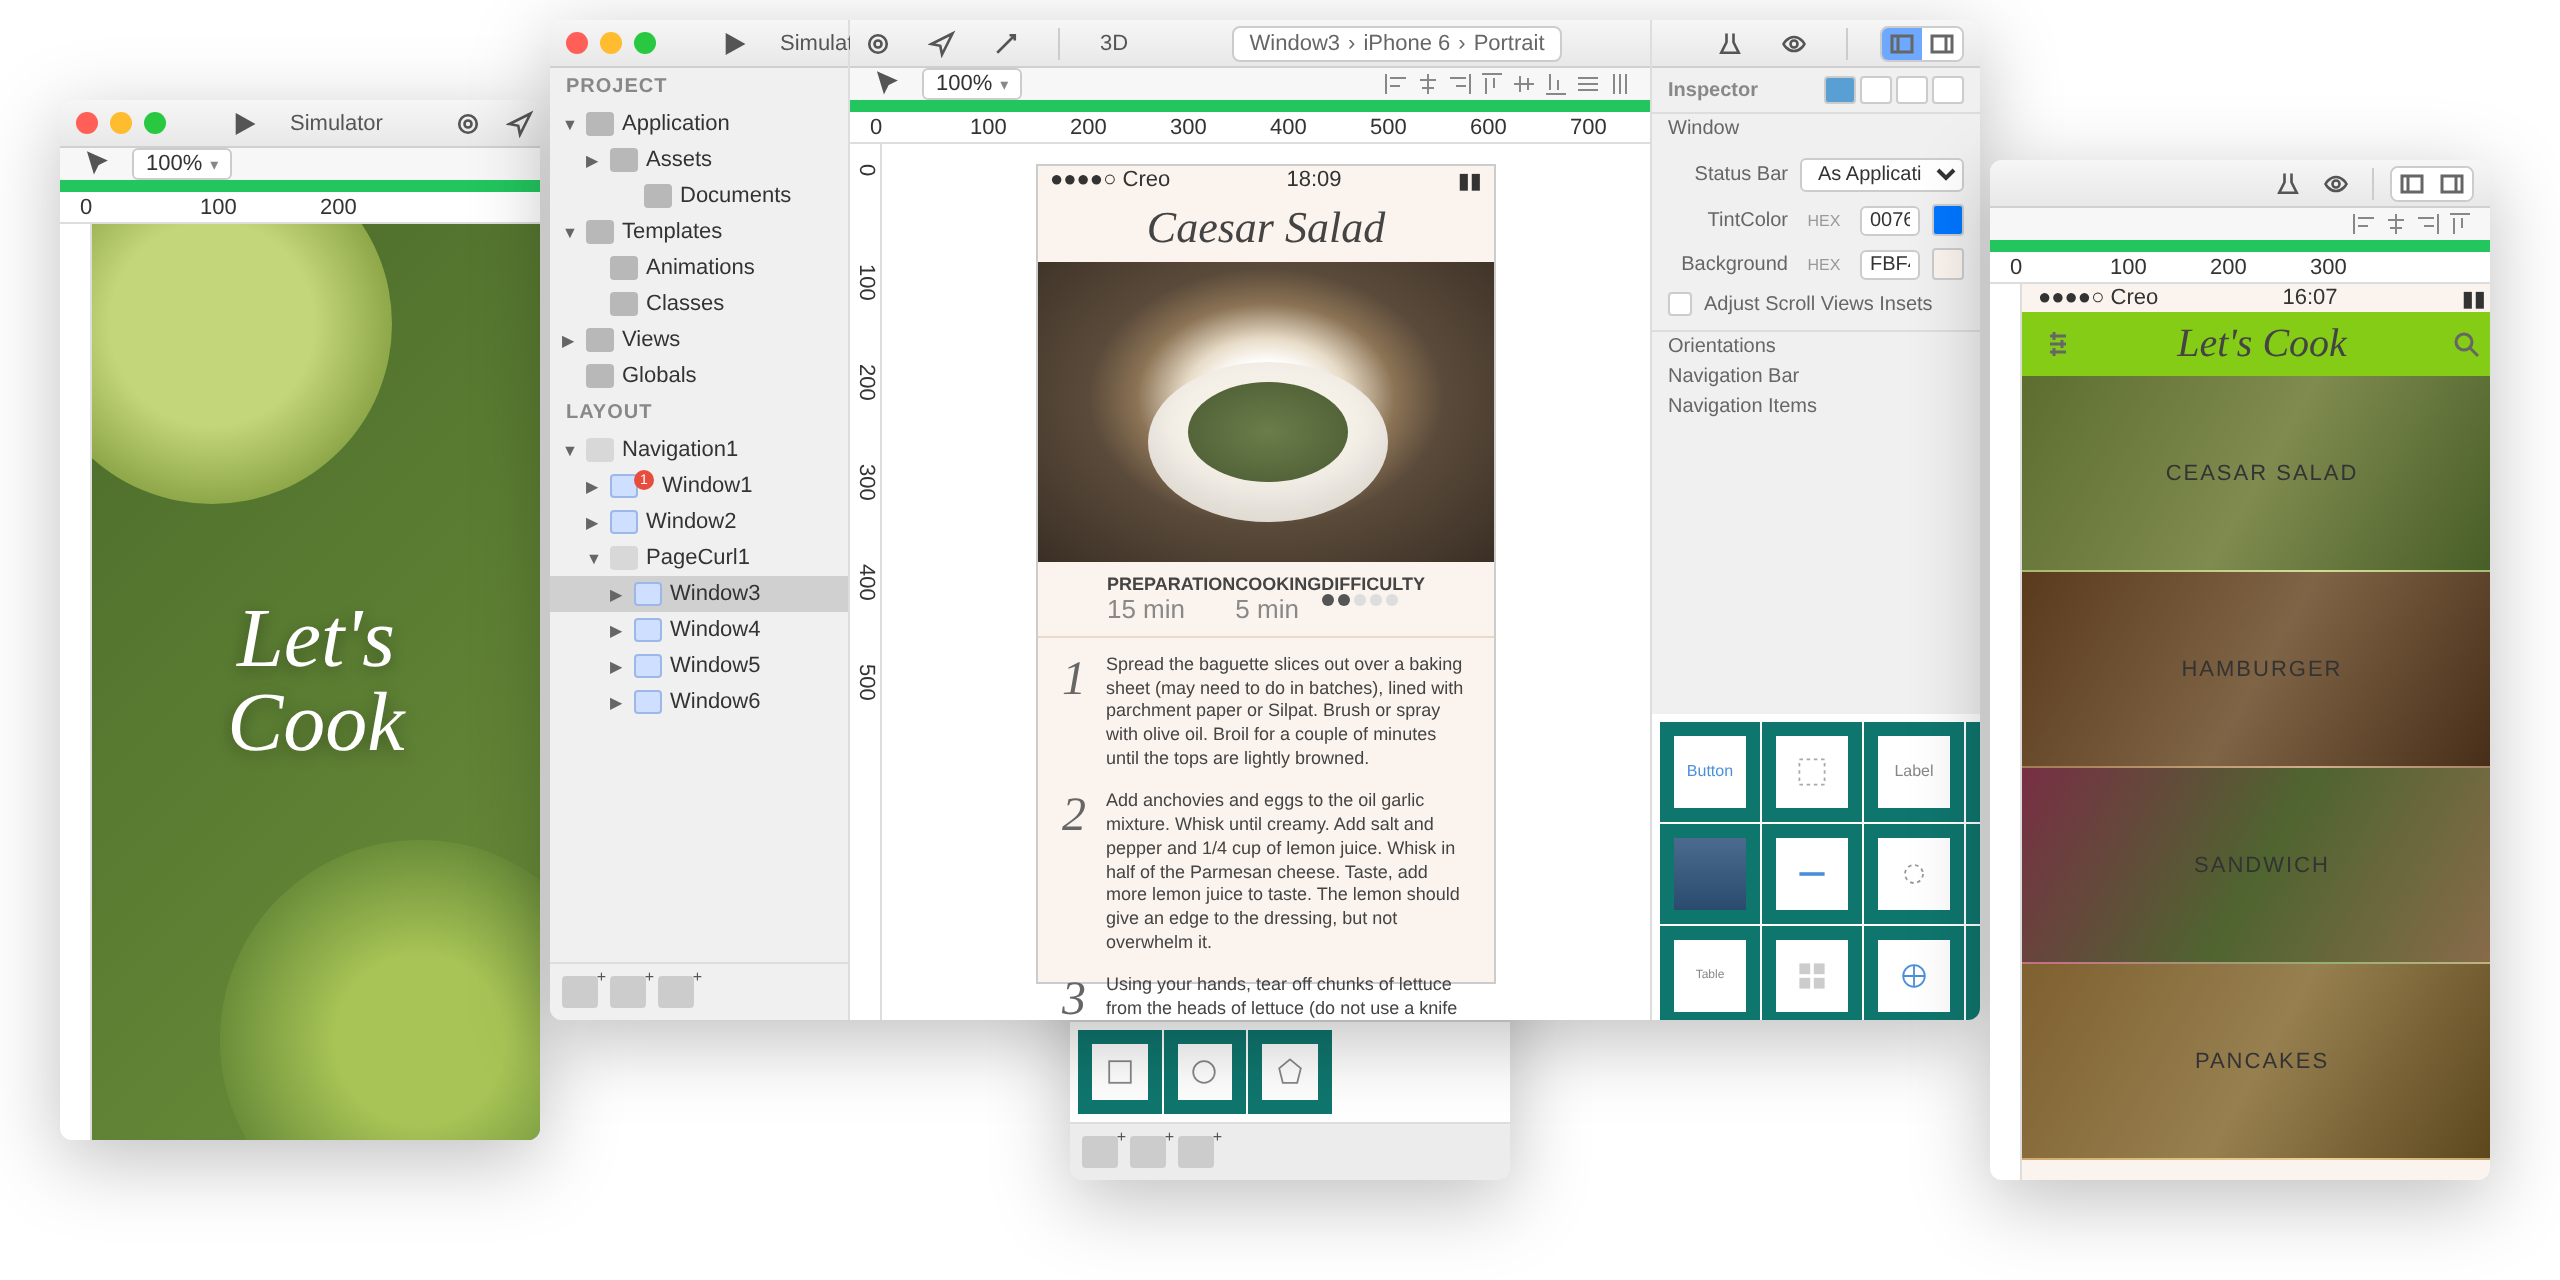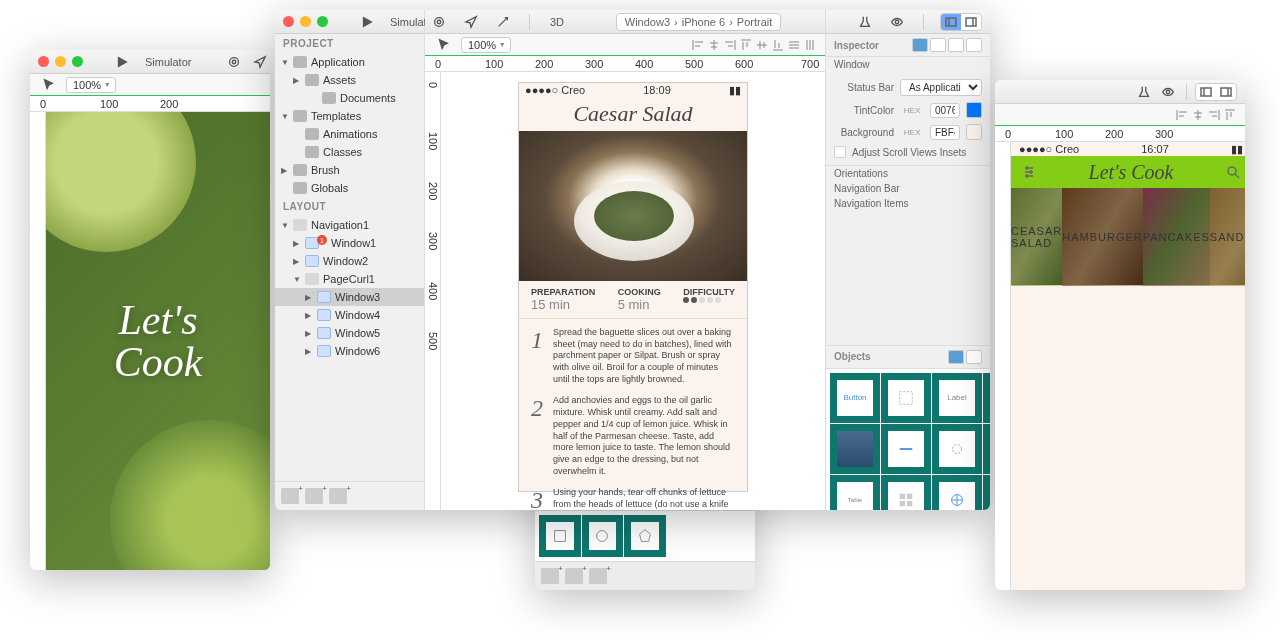--- a/index.html
+++ b/index.html
@@ -13,21 +13,21 @@
 .tb-btn{width:20px;height:18px;display:flex;align-items:center;justify-content:center;color:#555;border-radius:3px}
 .tb-btn svg{width:14px;height:14px;stroke:#555;fill:none;stroke-width:1.5}
 .tb-label{color:#555;padding:0 4px}
 .bc{background:#fff;border:1px solid #ccc;border-radius:4px;height:18px;display:flex;align-items:center;padding:0 8px;gap:4px;color:#555}
 .bc span{color:#666}
 .tb-right{margin-left:auto;display:flex;align-items:center;gap:4px}
 .seg{display:flex;border:1px solid #ccc;border-radius:4px;overflow:hidden}
 .seg div{width:20px;height:16px;background:#fff;display:flex;align-items:center;justify-content:center}
 .seg div.on{background:#6fa8ff}
 .seg svg{width:12px;height:10px;stroke:#666;fill:none;stroke-width:1.5}
-.subbar{height:22px;background:#f7f7f7;border-bottom:1px solid #22c55e;display:flex;align-items:center;padding:0 8px;gap:8px}
+.subbar{height:22px;background:#f7f7f7;border-bottom:6px solid #22c55e;display:flex;align-items:center;padding:0 8px;gap:8px}
 .zoom{background:#fff;border:1px solid #ccc;border-radius:3px;padding:1px 6px;display:flex;align-items:center;gap:4px}
 .zoom::after{content:"▾";font-size:8px;color:#888}
 .ruler-h{height:16px;background:#fff;border-bottom:1px solid #ddd;position:relative;font-size:8px;color:#999}
 .ruler-h span{position:absolute;top:2px}
 .body{flex:1;display:flex;overflow:hidden}
 .ruler-v{width:16px;background:#fff;border-right:1px solid #ddd;position:relative;font-size:8px;color:#999}
 .ruler-v span{position:absolute;left:2px;writing-mode:vertical-rl}
 .canvas{flex:1;background:#fff;position:relative;overflow:hidden}
 
 
@@ -57,21 +57,21 @@
 .bottom-icons div::after{content:"+";position:absolute;top:-4px;right:-4px;font-size:8px;color:#555}
 
 #w2 .center-pane{flex:1;display:flex;flex-direction:column}
 #w2 .center-pane .titlebar{padding-left:4px}
 .phone{position:absolute;left:50%;top:10px;transform:translateX(-50%);width:230px;height:410px;background:#fbf4ee;border:1px solid #ccc}
 .ph-status{height:14px;display:flex;align-items:center;justify-content:space-between;padding:0 6px;font-size:9px}
 .ph-title{font-family:cursive;font-style:italic;font-size:22px;text-align:center;padding:4px 0;color:#444}
 .ph-img{height:150px;background:radial-gradient(ellipse at 50% 45%,#fff 15%,#e8dcc8 25%,#8b7355 40%,#5a4a3a 55%,#3a2f25 100%);position:relative}
 .ph-img::before{content:"";position:absolute;width:120px;height:80px;background:#f5f0e8;border-radius:50%;left:55px;top:50px;box-shadow:inset 0 -10px 20px rgba(0,0,0,.1)}
 .ph-img::after{content:"";position:absolute;width:80px;height:50px;background:radial-gradient(#6b7d4a,#4a5a32);border-radius:50%;left:75px;top:60px}
-.ph-meta{display:flex;justify-content:space-between;padding:6px 12px;border-bottom:1px solid #e8dcc8}
+.ph-meta{display:flex;justify-content:center;padding:6px 12px;border-bottom:1px solid #e8dcc8}
 .ph-meta div{font-size:9px}
 .ph-meta .lbl{font-weight:600;font-size:9px;color:#444}
 .ph-meta .val{color:#888;font-size:13px}
 .ph-diff{display:flex;gap:2px}
 .ph-diff span{width:6px;height:6px;border-radius:50%;background:#ddd}
 .ph-diff span.on{background:#555}
 .ph-steps{padding:8px 12px;overflow:hidden}
 .ph-step{display:flex;gap:10px;margin-bottom:10px}
 .ph-step .num{font-family:cursive;font-size:24px;font-style:italic;color:#666;width:20px}
 .ph-step .txt{font-size:9px;line-height:1.3;color:#444}
@@ -103,21 +103,21 @@
 #w3{left:535px;top:80px;width:220px;height:510px;z-index:2}
 
 
 #w4{left:995px;top:80px;width:250px;height:510px;z-index:4}
 #w4 .canvas{background:#fbf4ee}
 .ph2{position:absolute;left:0;top:0;width:240px;height:440px}
 .ph2-status{height:14px;display:flex;align-items:center;justify-content:space-between;padding:0 8px;font-size:9px;background:#fbf4ee}
 .ph2-hdr{height:32px;display:flex;align-items:center;justify-content:space-between;padding:0 10px;background:#84cc16}
 .ph2-hdr .title{font-family:cursive;font-style:italic;font-size:20px;color:#444}
 .ph2-hdr svg{width:16px;height:16px;stroke:#666;fill:none;stroke-width:1.5}
-.ph2-list{display:flex;}
+.ph2-list{display:flex;flex-direction:column}
 .ph2-item{height:98px;display:flex;align-items:center;justify-content:center;color:#fff;font-size:14px;font-weight:500;letter-spacing:1px;position:relative;border-bottom:1px solid rgba(255,255,255,.2)}
 .ph2-item::before{content:"";position:absolute;inset:0;background:rgba(0,0,0,.35);z-index:0}
 .ph2-item span{z-index:1}
 .ph2-item:nth-child(1){background:linear-gradient(120deg,#8fa84a,#c4d67a,#6b8e3a)}
 .ph2-item:nth-child(2){background:linear-gradient(120deg,#8b5a2b,#c49a6c,#6b4423)}
 .ph2-item:nth-child(3){background:linear-gradient(120deg,#b8486a,#7a9b4a,#d4a574)}
 .ph2-item:nth-child(4){background:linear-gradient(120deg,#c4944a,#e8c47a,#8b6a2b)}
 
 .align-icons{margin-left:auto;display:flex;gap:2px}
 .align-icons div{width:14px;height:14px}
@@ -259,21 +259,21 @@
           <span>Animations</span>
         </div>
       <div class="tree-item folder" style="padding-left:18px">
           <span class="arrow"></span>
           <span class="ico"></span>
           <span>Classes</span>
         </div>
       <div class="tree-item folder">
           <span class="arrow">▶</span>
           <span class="ico"></span>
-          <span>Brush</span>
+          <span>Views</span>
         </div>
       <div class="tree-item folder">
           <span class="arrow"></span>
           <span class="ico"></span>
           <span>Globals</span>
         </div>
     </div>
     <div class="section-hdr">LAYOUT</div>
     <div class="tree">
       <div class="tree-item nav">
@@ -392,21 +392,21 @@
       </div>
     </div>
     <div class="ruler-h">
       <span style="left:10px">0</span>
         <span style="left:60px">100</span>
         <span style="left:110px">200</span>
         <span style="left:160px">300</span>
         <span style="left:210px">400</span>
         <span style="left:260px">500</span>
         <span style="left:310px">600</span>
-        <span style="left:376px">700</span>
+        <span style="left:360px">700</span>
     </div>
     <div class="body">
       <div class="ruler-v">
         <span style="top:10px">0</span>
           <span style="top:60px">100</span>
           <span style="top:110px">200</span>
           <span style="top:160px">300</span>
           <span style="top:210px">400</span>
           <span style="top:260px">500</span>
       </div>
@@ -516,27 +516,20 @@
         </div>
       <div class="insp-row">
           <span class="cb"></span>
           <span style="font-size:10px;color:#666">Adjust Scroll Views Insets</span>
         </div>
     </div>
     <div class="insp-section-title">Orientations</div>
     <div class="insp-section-title">Navigation Bar</div>
     <div class="insp-section-title">Navigation Items</div>
     <div style="flex:1"></div>
-    <div class="objects-hdr">
-      <span class="lbl" style="font-size:10px;font-weight:600;color:#888">Objects</span>
-      <div class="tabs">
-          <div class="on"></div>
-          <div></div>
-        </div>
-    </div>
     <div class="obj-grid">
       <div class="obj-cell" style="color:#4a90d9;font-size:8px">Button</div>
       <div class="obj-cell">
           <svg viewBox="0 0 20 20">
             <rect x="3" y="3" width="14" height="14" stroke="#aaa" stroke-dasharray="2" fill="none"></rect>
           </svg>
         </div>
       <div class="obj-cell" style="font-size:8px">Label</div>
       <div class="obj-cell">
           <svg viewBox="0 0 20 20">
@@ -712,22 +705,22 @@
             </svg>
         </div>
         <div class="ph2-list">
           <div class="ph2-item">
               <span>CEASAR SALAD</span>
             </div>
           <div class="ph2-item">
               <span>HAMBURGER</span>
             </div>
           <div class="ph2-item">
+              <span>SANDWICH</span>
+            </div>
+          <div class="ph2-item">
               <span>PANCAKES</span>
             </div>
-          <div class="ph2-item">
-              <span>SANDWICH</span>
-            </div>
         </div>
       </div>
     </div>
   </div>
 </div>
 
 </body></html>

